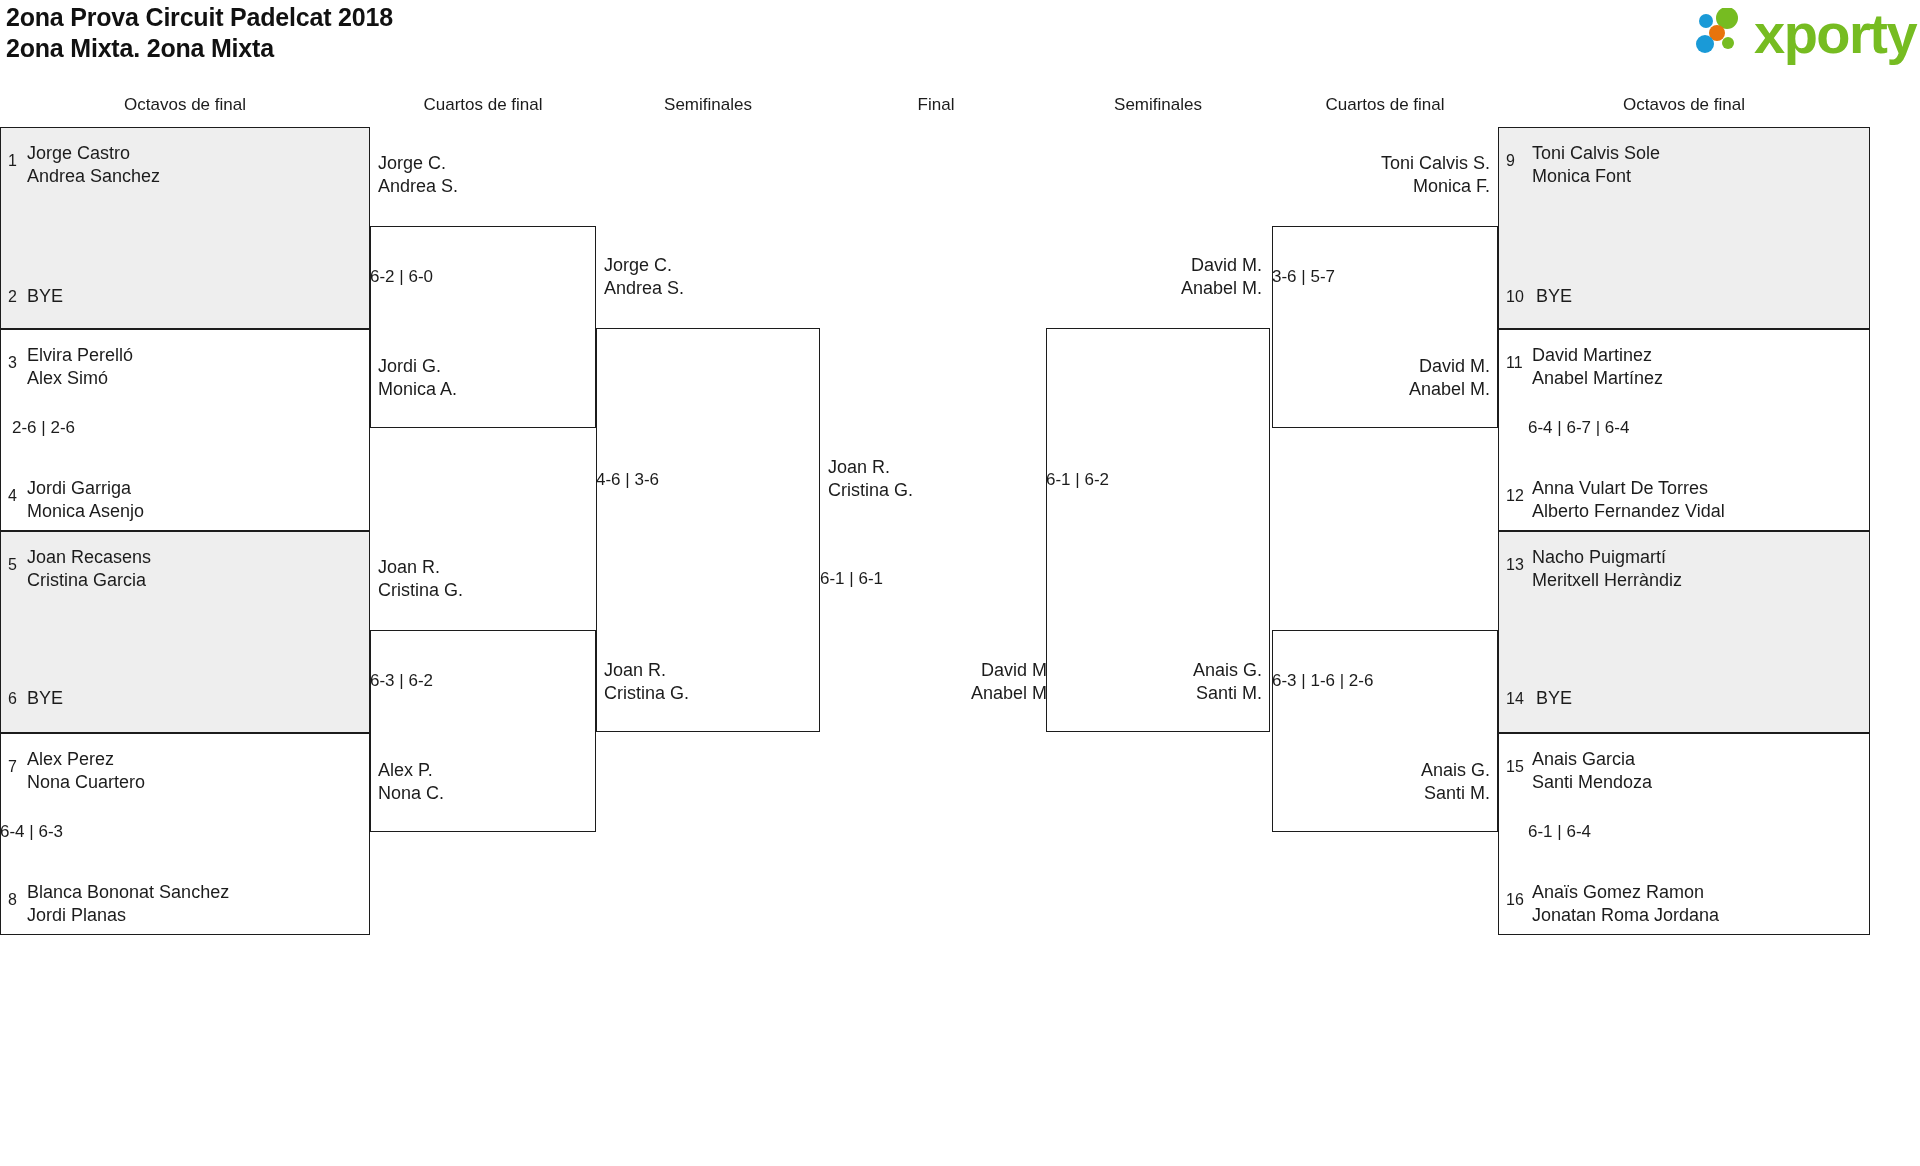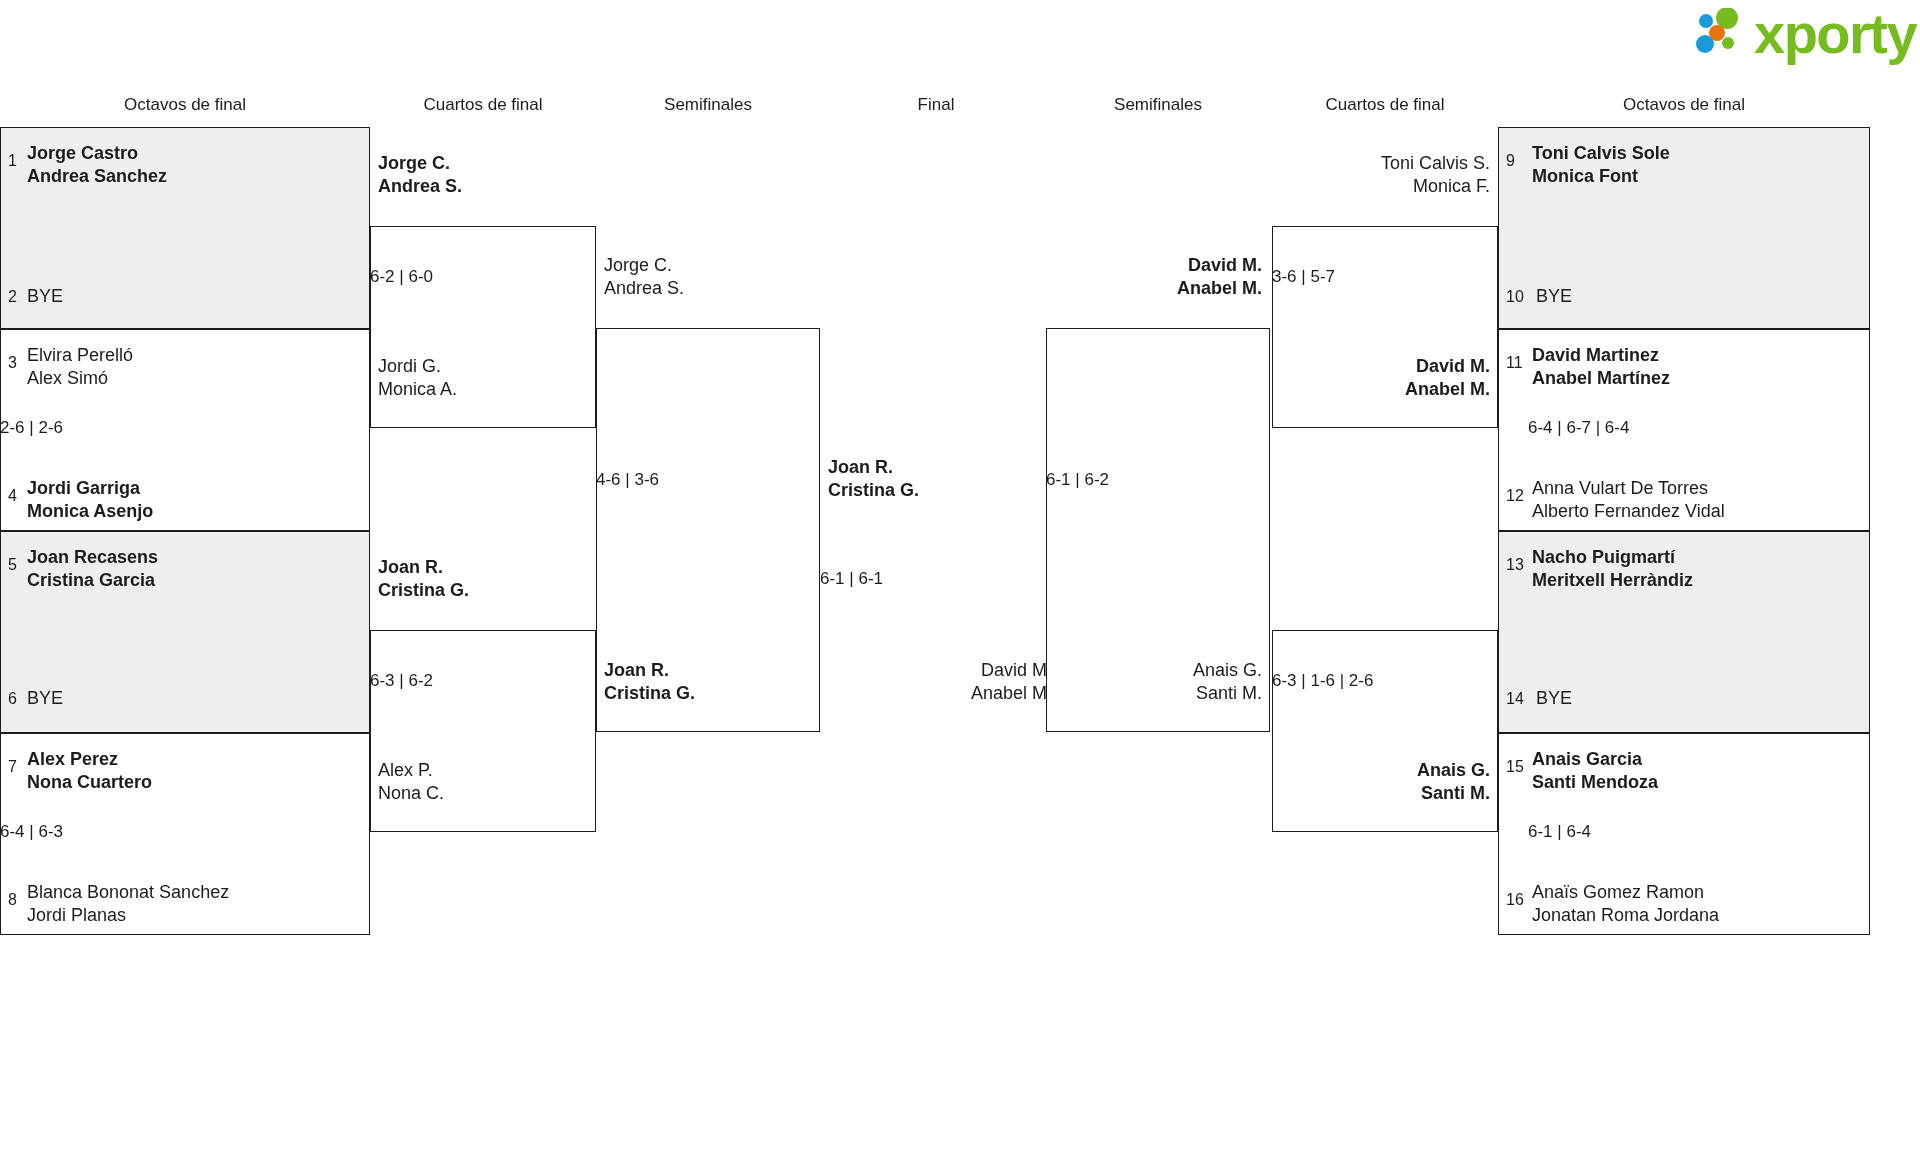--- a/index.html
+++ b/index.html
@@ -44,33 +44,37 @@
 
   
   .seed {
     position: absolute; font-size: 16px; color: #1c1c1c;
     line-height: 18px; white-space: nowrap;
   }
   .players {
     position: absolute; font-size: 18px; line-height: 23px;
     color: #1c1c1c; white-space: nowrap;
   }
-  .players.win { font-weight: bold; }
+  .players.win { font-weight: normal; }
   .players.right { text-align: right; }
   .pl { display: block; }
 
   .score {
     position: absolute; font-size: 17px; color: #1c1c1c;
     line-height: 20px; white-space: nowrap; 
   }
 </style>
 </head>
 <body>
 
 <div id="header">
+  <div id="title-block">
+    <div id="title-line1">2ona Prova Circuit Padelcat 2018</div>
+    <div id="title-line2">2ona Mixta. 2ona Mixta</div>
+  </div>
 
   <div id="logo">
     <svg width="60" height="50" viewBox="0 0 60 50">
       <circle cx="12" cy="13" r="7" fill="#1a9ad7"></circle>
       <circle cx="33" cy="10" r="11" fill="#76bc21"></circle>
       <circle cx="23" cy="25" r="8" fill="#e8740c"></circle>
       <circle cx="11" cy="36" r="9" fill="#1a9ad7"></circle>
       <circle cx="34" cy="35" r="6" fill="#76bc21"></circle>
     </svg>
     <div id="logo-word">xporty</div>
@@ -97,21 +101,21 @@
   <div class="players" style="left:27px; top:285px;">
     <span class="pl">BYE</span>
   </div>
 
   <div class="box" style="left:0px; top:329px; width:370px; height:202px;"></div>
   <div class="seed" style="left:8px;  top:354px;">3</div>
   <div class="players" style="left:27px; top:344px;">
     <span class="pl">Elvira Perelló</span>
     <span class="pl">Alex Simó</span>
   </div>
-  <div class="score" style="left:0px; top:418px; width:340px;">2-6 | 2-6</div>
+  <div class="score" style="left:12px; top:418px; width:340px;">2-6 | 2-6</div>
   <div class="seed" style="left:8px;  top:487px;">4</div>
   <div class="players win" style="left:27px; top:477px;">
     <span class="pl">Jordi Garriga</span>
     <span class="pl">Monica Asenjo</span>
   </div>
 
   <div class="box shaded" style="left:0px; top:531px; width:370px; height:202px;"></div>
   <div class="seed" style="left:8px;  top:556px;">5</div>
   <div class="players win" style="left:27px; top:546px;">
     <span class="pl">Joan Recasens</span>

